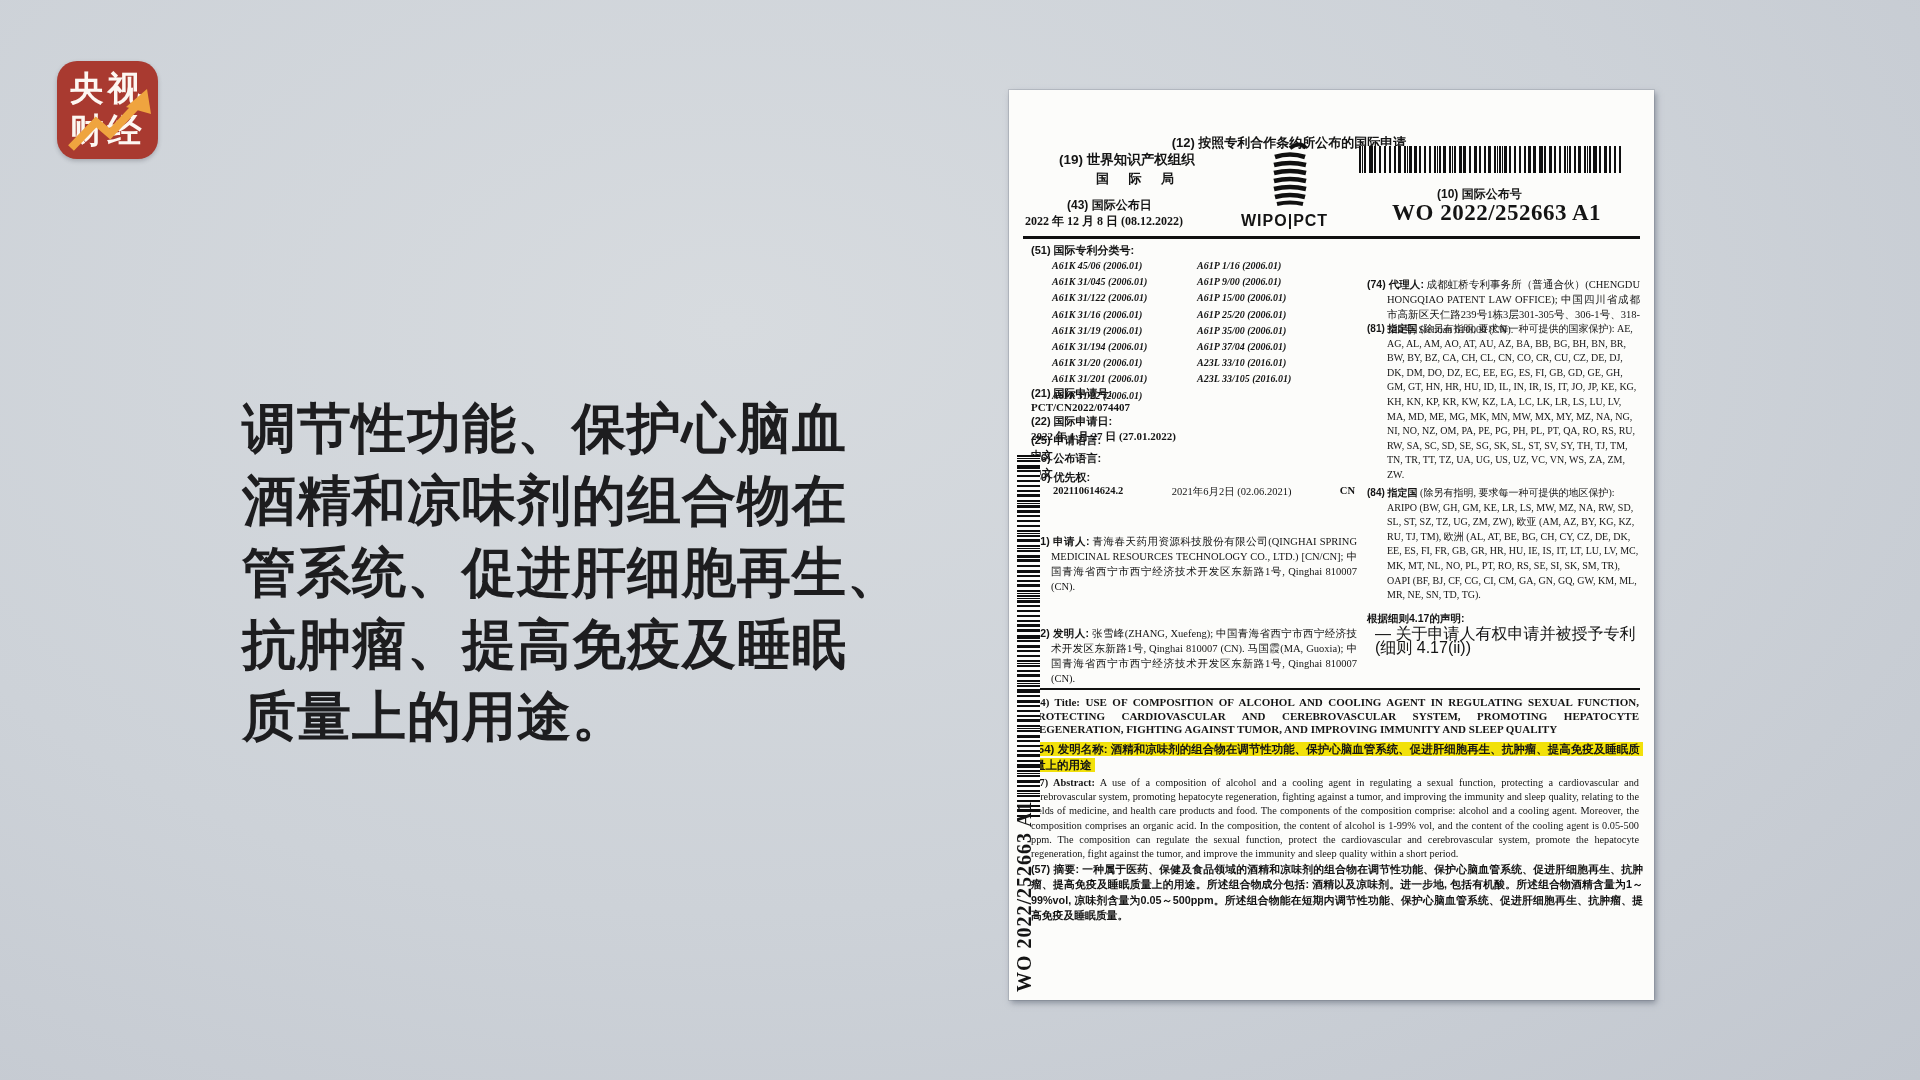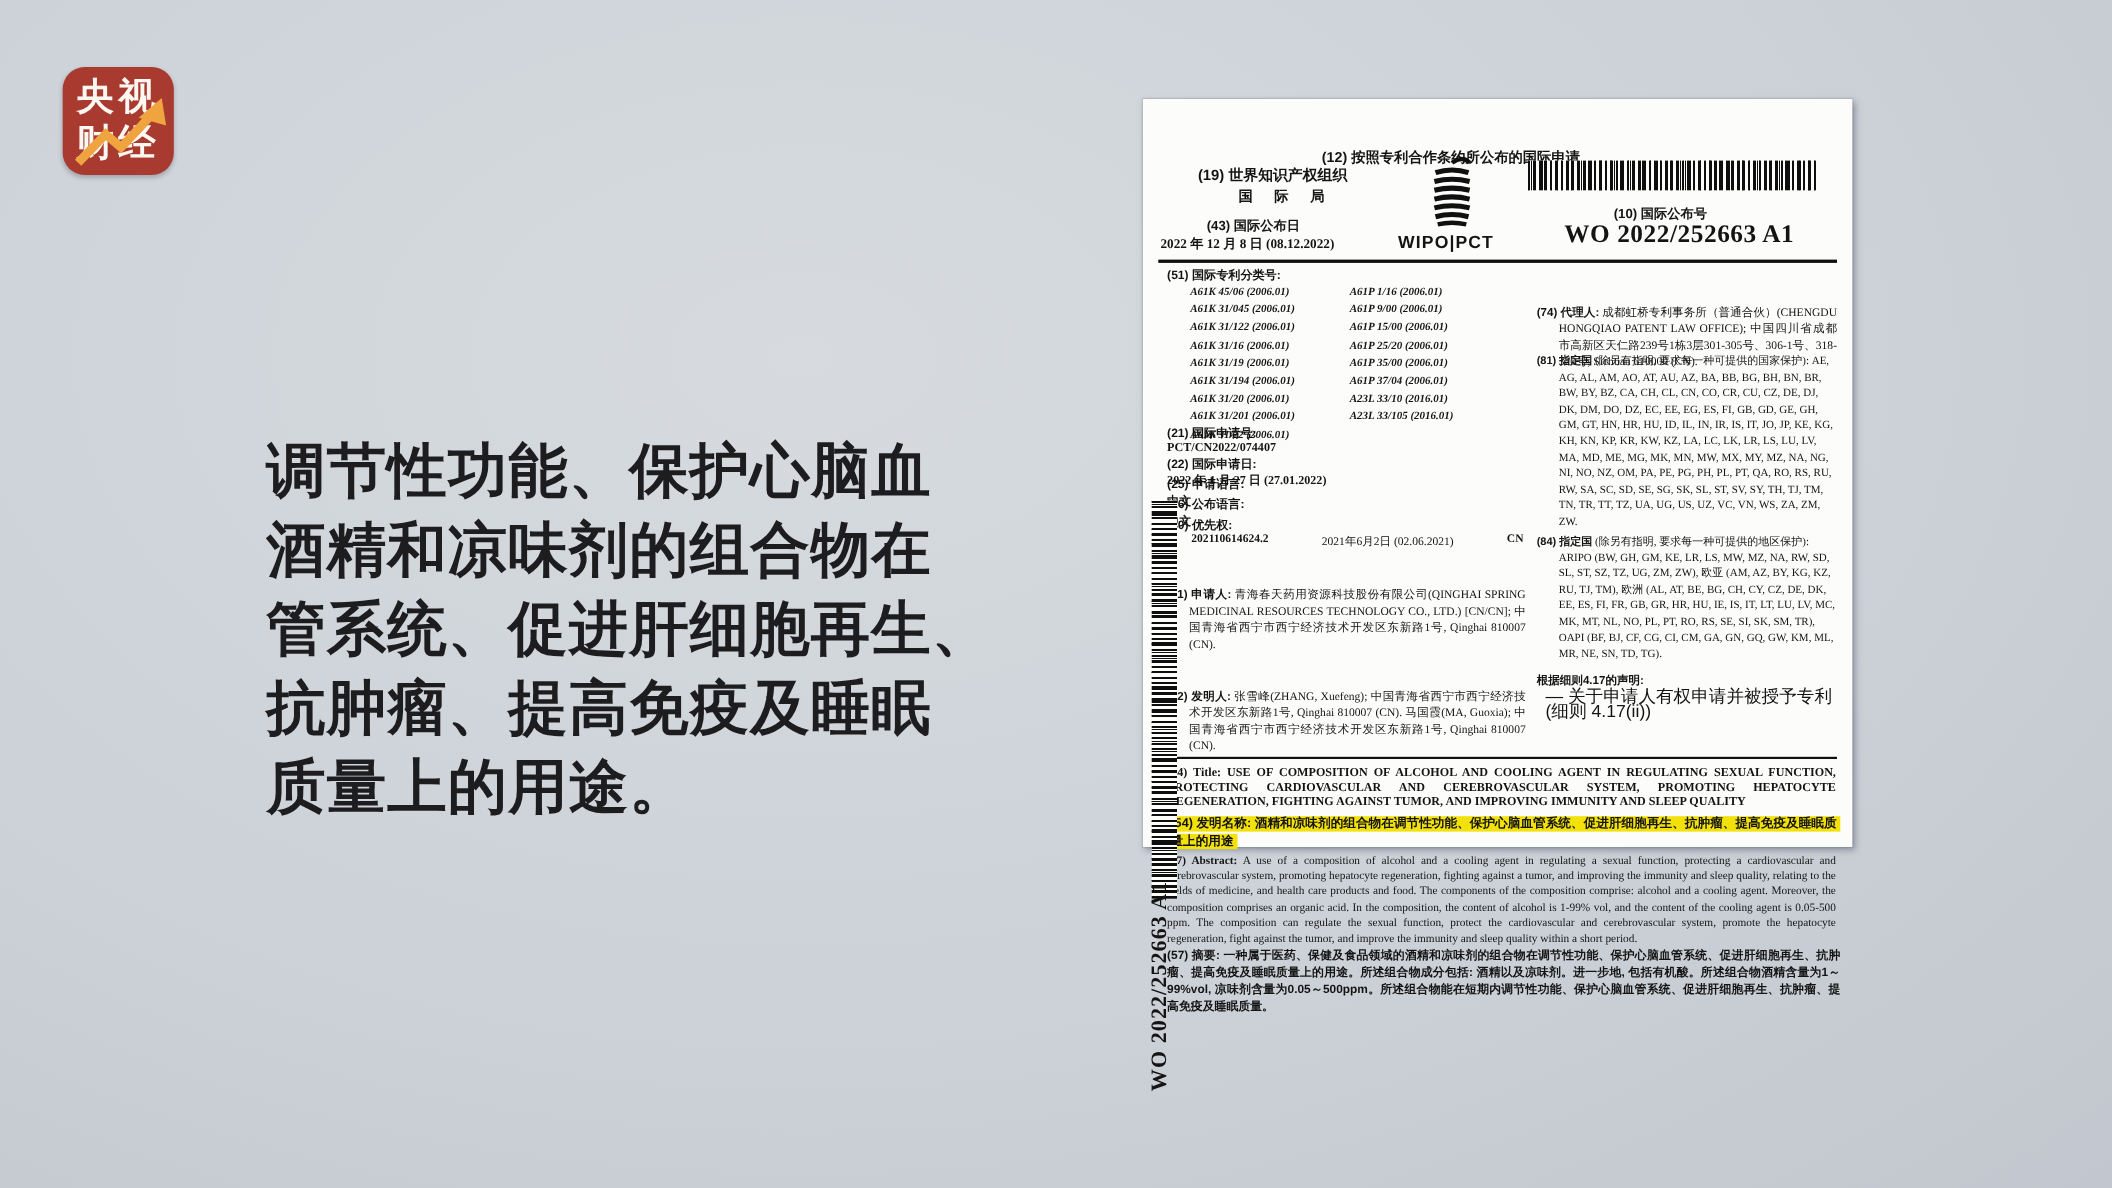--- a/index.html
+++ b/index.html
@@ -20,21 +20,21 @@
   .logo-arrow { position:absolute; left:0; top:0; width:101px; height:98px; }
 
   
   .big { position:absolute; left:242px; color:#1d1d1f; font-weight:900;
     font-size:54px; line-height:70px; letter-spacing:1px; }
   .big-h1 { top:203px; }
   .big-para { top:392px; line-height:72px; }
   .big-h2 { top:778px; }
 
   
-  .page { position:absolute; left:1039px; top:90px; width:645px; height:680px;
+  .page { position:absolute; left:1009px; top:90px; width:645px; height:910px;
     background:#fcfcfa; color:#141414;
     box-shadow:2px 3px 6px rgba(80,90,105,.55), 0 0 0 1px rgba(160,165,172,.45);
     font-family:"Liberation Serif", serif; }
   .page .abs { position:absolute; }
   .b { font-weight:bold; }
   .cjk { font-family:"Liberation Sans", sans-serif; }
 
   .p-line12 { left:30px; top:44px; width:500px; text-align:center; font-weight:bold; font-size:13px; }
   .p-org1 { left:50px; top:61px; font-weight:bold; font-size:13.5px; }
   .p-org2 { left:50px; top:80px; width:160px; text-align:center; font-weight:bold; font-size:13px; letter-spacing:8px; }

